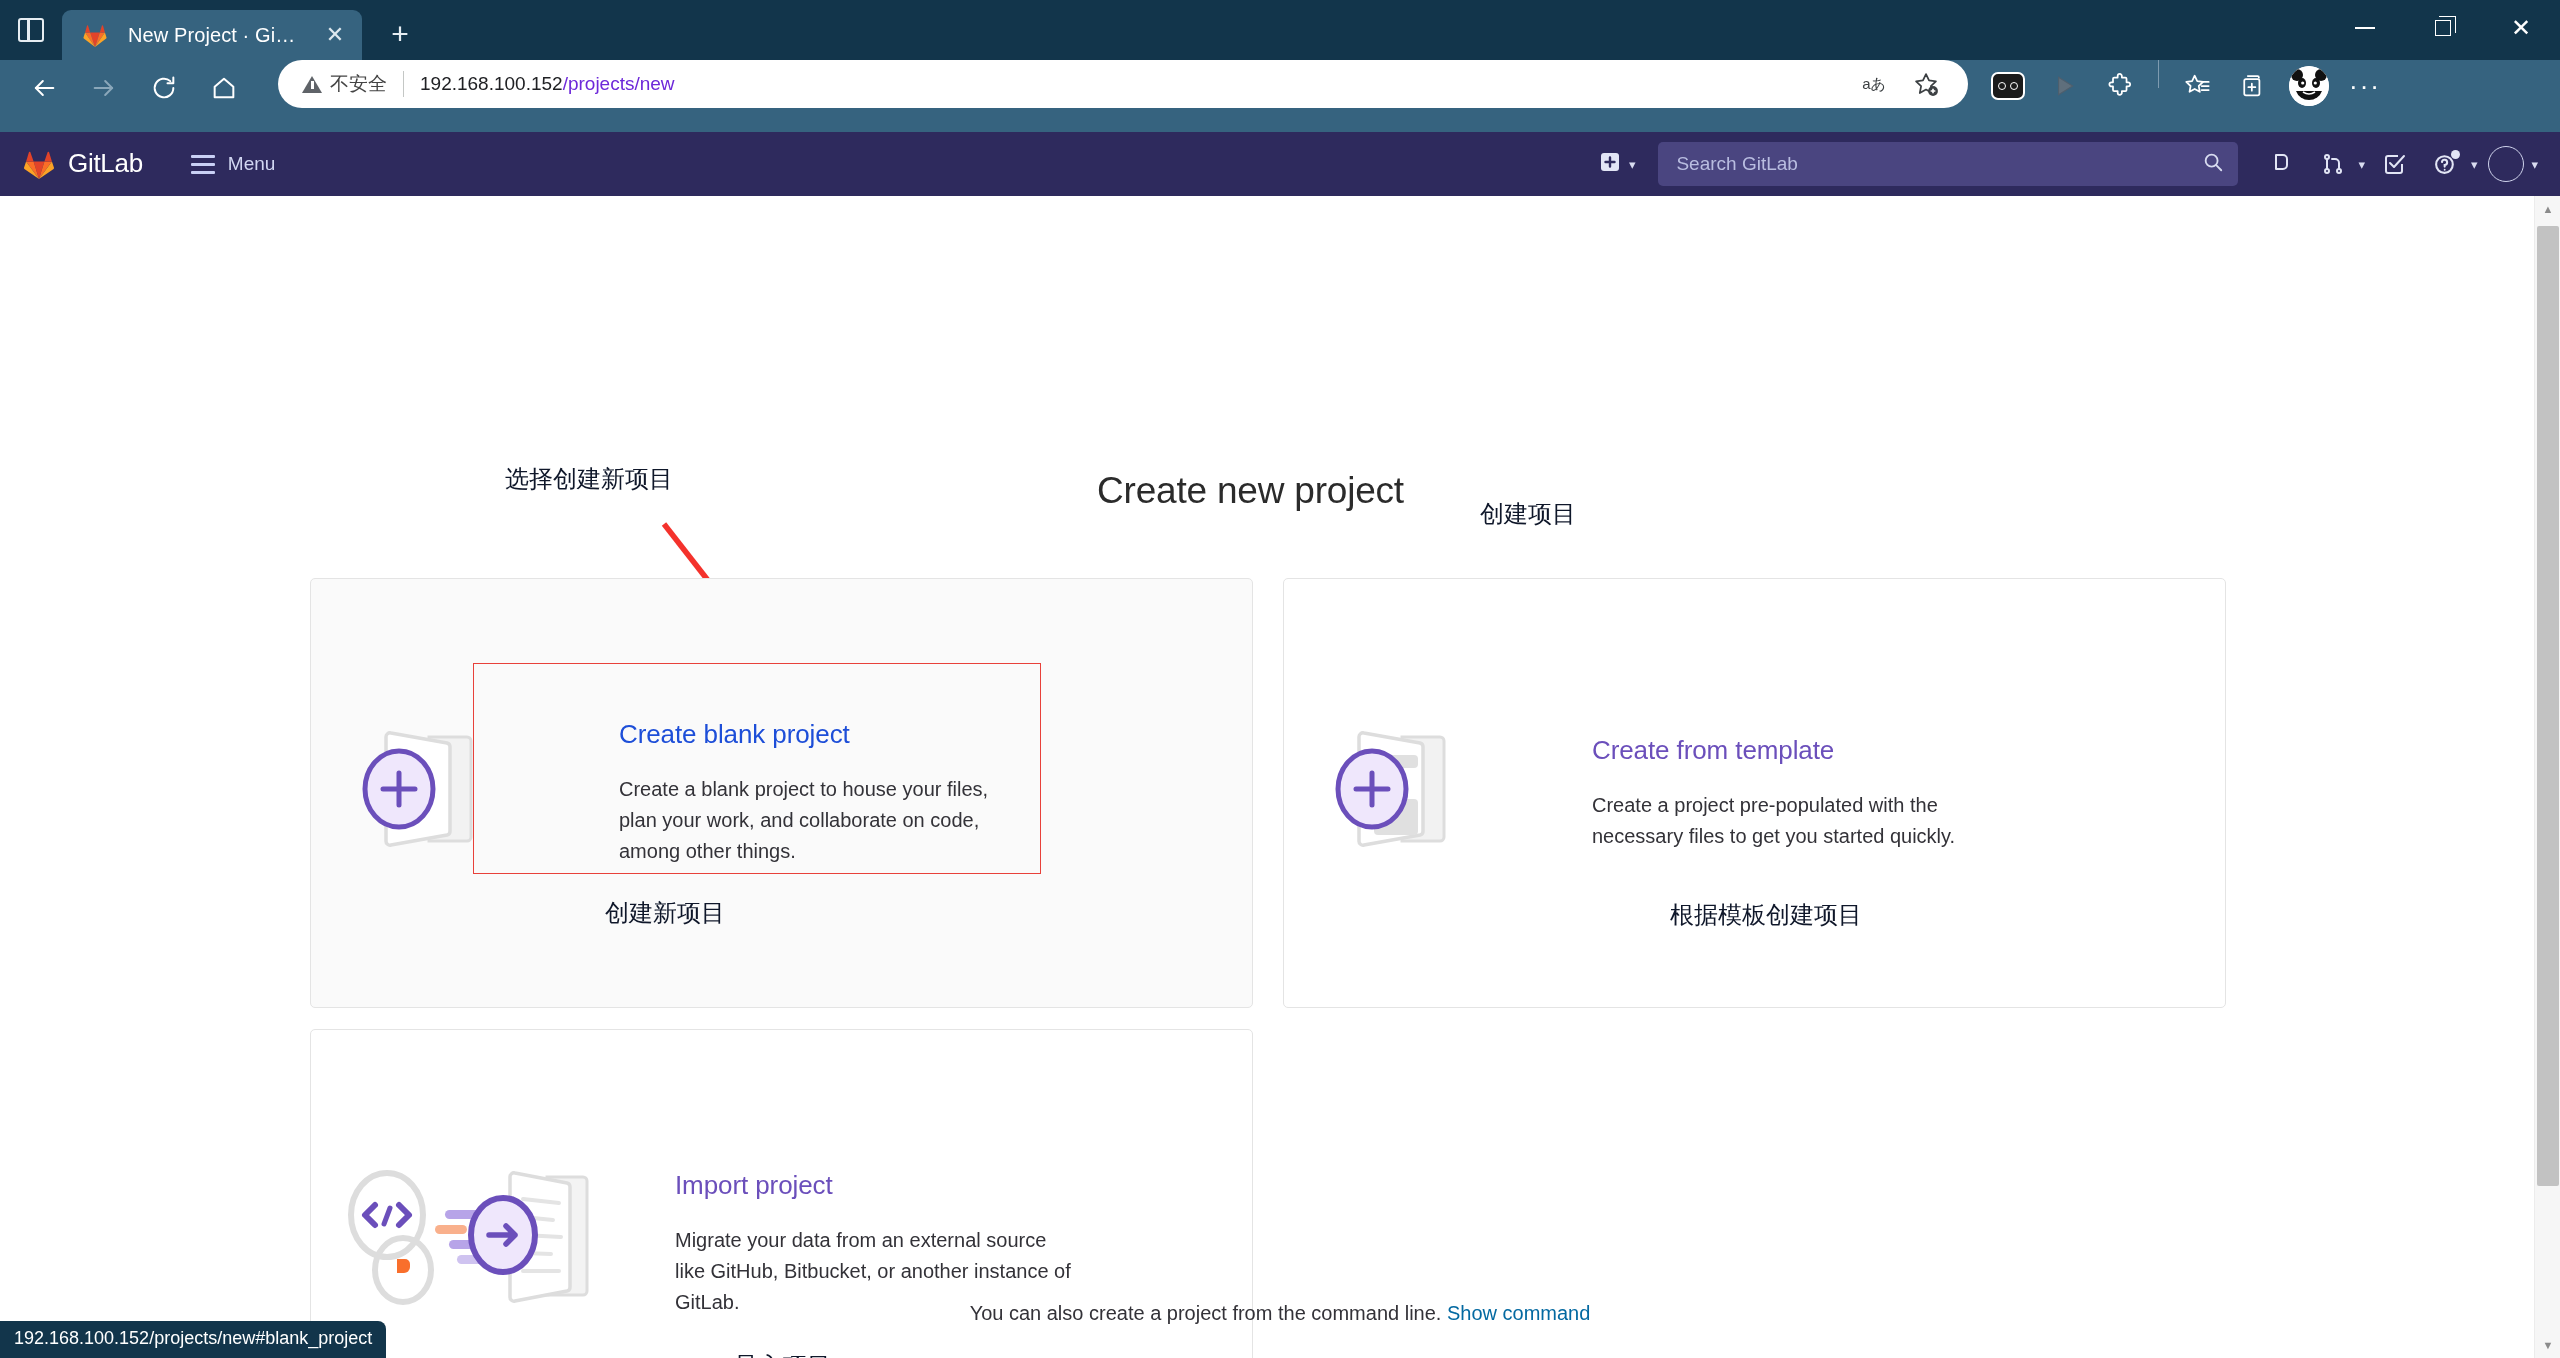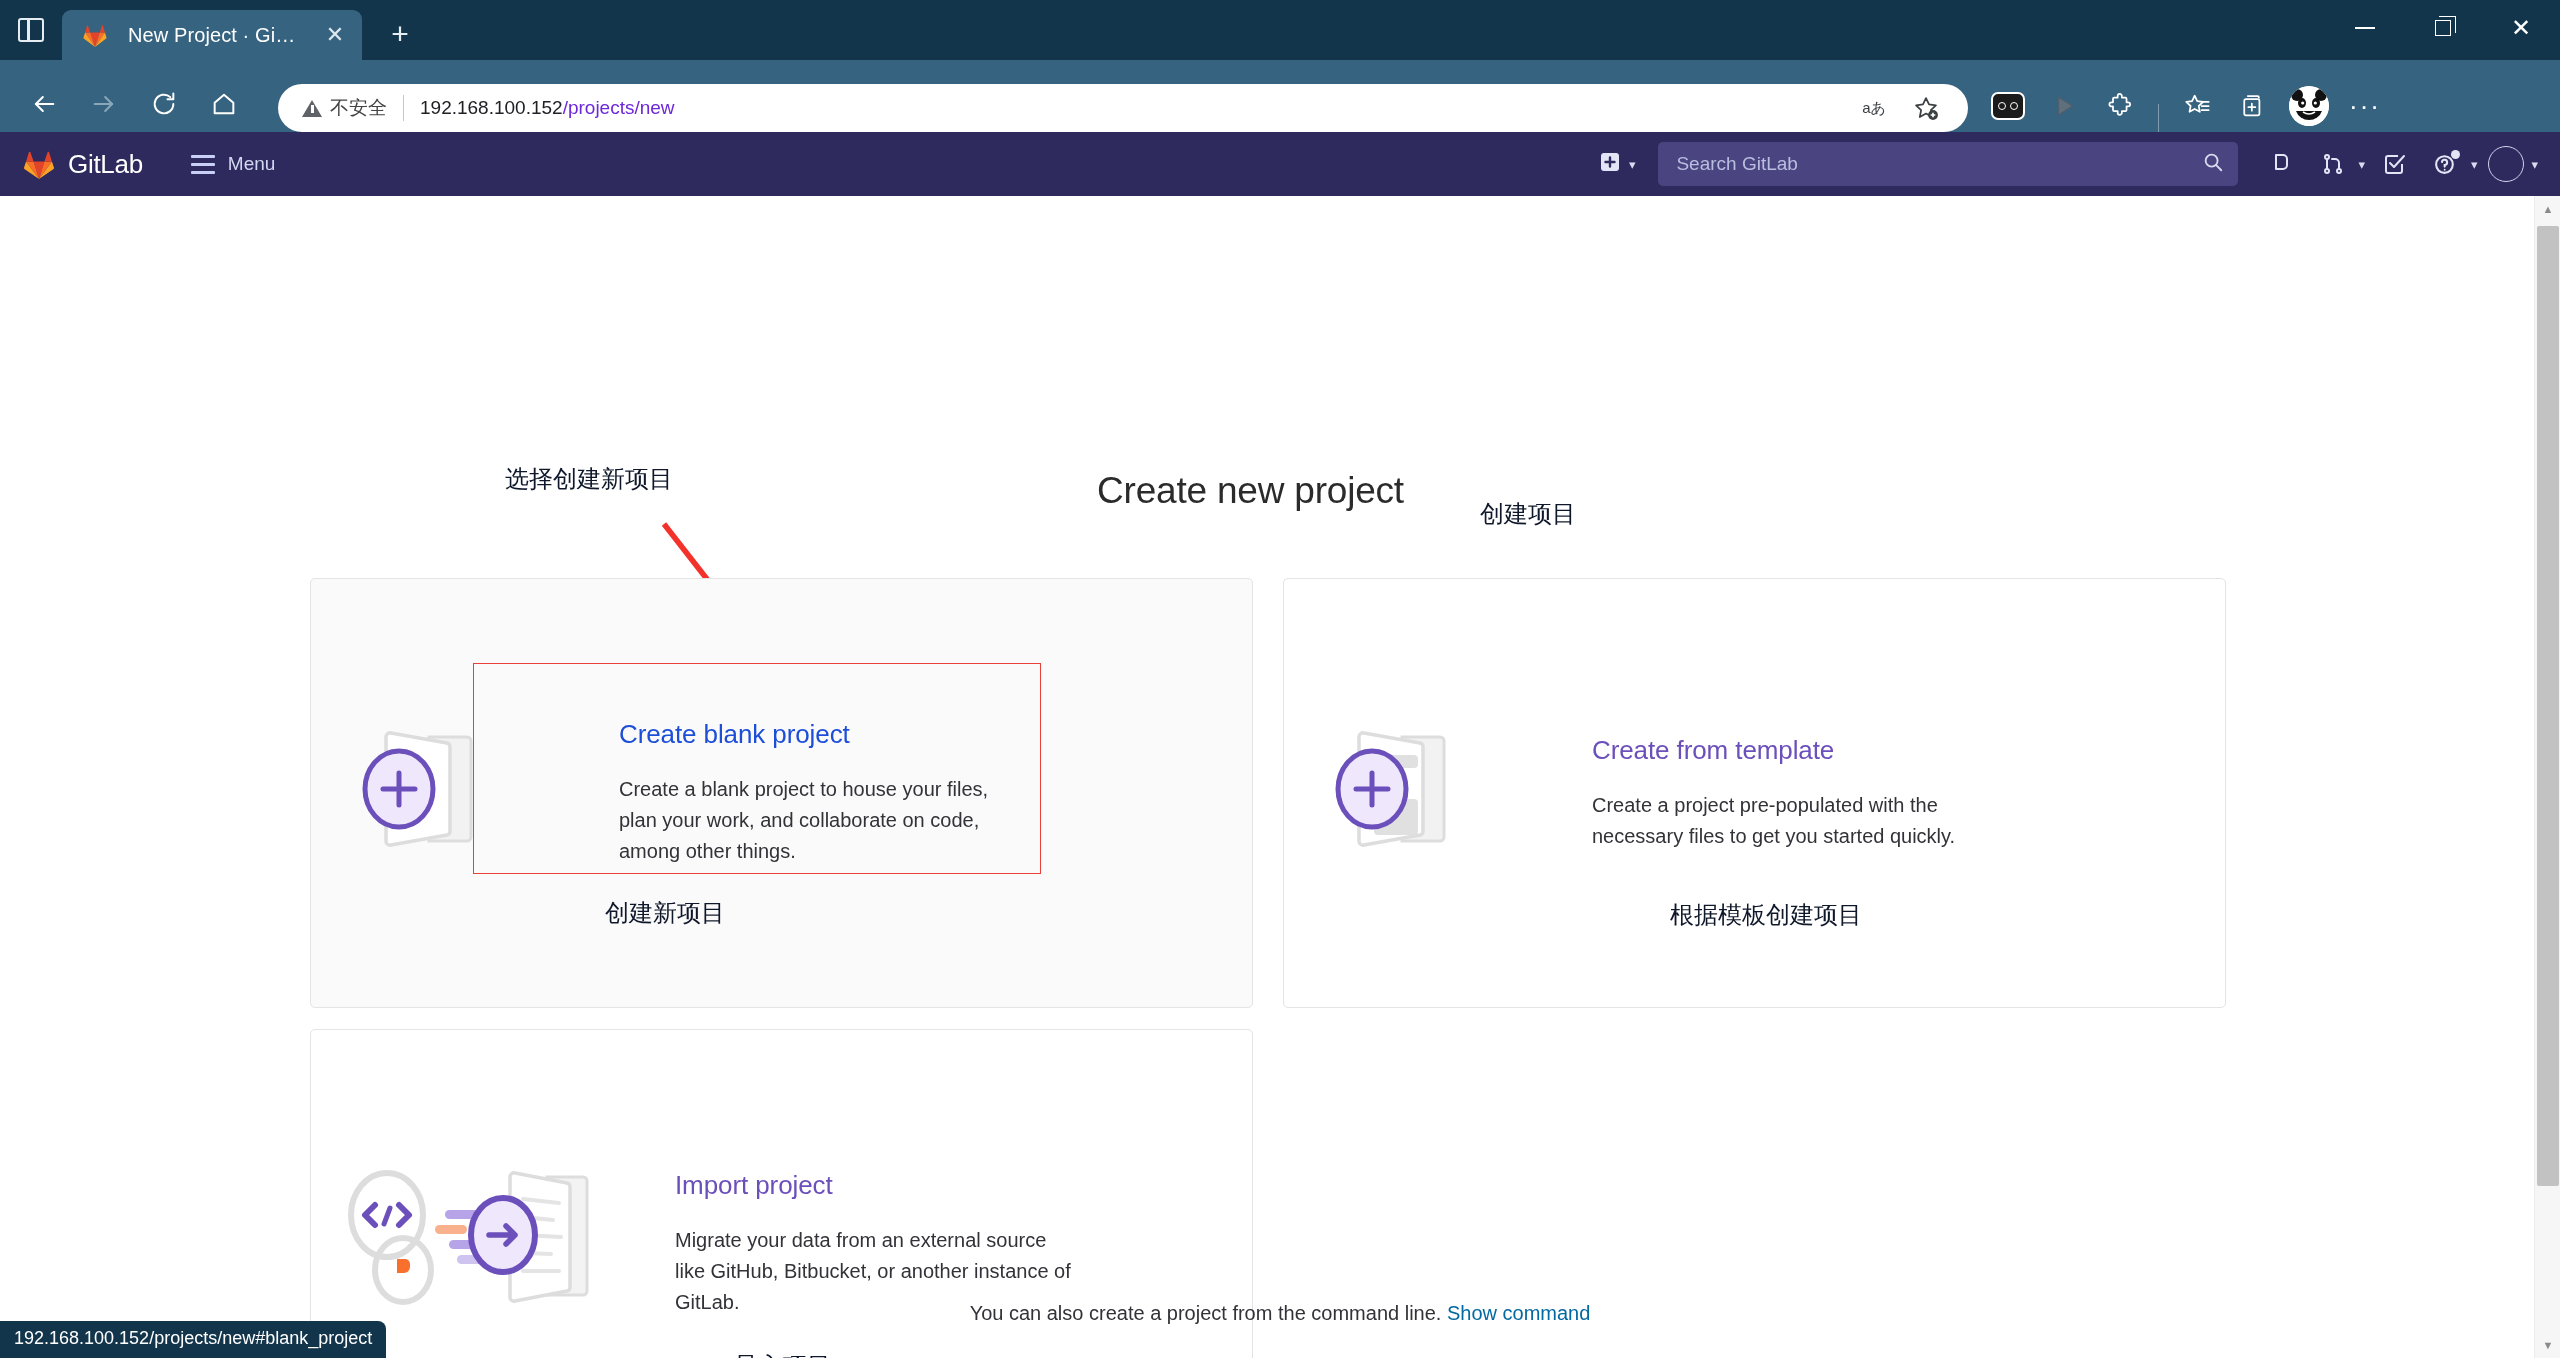--- a/index.html
+++ b/index.html
@@ -65,21 +65,21 @@
   .wc-max { width: 16px; height: 16px; border: 1.5px solid #ffffff; position: relative; }
   .wc-max::after {
     content: ""; position: absolute; left: 3px; top: -5px;
     width: 16px; height: 16px; border: 1.5px solid #ffffff;
     border-left: none; border-bottom: none;
   }
   .wc-close { font-size: 24px; font-weight: 300; line-height: 1; }
 
   .navbar {
     height: 72px; background: #36637f;
-    display: flex; align-items: flex-end; padding: 0 16px; gap: 4px;
+    display: flex; align-items: flex-start; padding: 0 16px; gap: 4px;
   }
   .nav-icon-btn {
     width: 56px; height: 56px; border-radius: 6px;
     display: flex; align-items: center; justify-content: center;
     flex: 0 0 auto; color: #ffffff;
   }
   .urlbar {
     flex: 1 1 auto; height: 48px; background: #ffffff;
     border-radius: 26px; margin: 0 10px 0 22px;
     display: flex; align-items: center; padding: 0 16px 0 24px;
@@ -121,21 +121,21 @@
     position: relative; overflow: hidden; flex: 0 0 auto;
   }
   .dots { font-size: 26px; letter-spacing: 2px; color: #ffffff; line-height: 1; }
 
   
   .gl-header {
     height: 64px; background: #2e2a5d;
     display: flex; align-items: center; padding: 0 22px;
     position: relative;
   }
-  .gl-brand { display: flex; align-items: center; gap: 12px; flex: 0 0 auto; }
+  .gl-brand { display: flex; align-items: flex-start; gap: 12px; flex: 0 0 auto; }
   .gl-logo { width: 34px; height: 32px; flex: 0 0 auto; }
   .gl-name { color: #ffffff; font-size: 26px; font-weight: 400; letter-spacing: -0.3px; }
   .gl-menu { display: flex; align-items: center; gap: 13px; margin-left: 48px; flex: 0 0 auto; }
   .burger { display: flex; flex-direction: column; gap: 5px; }
   .burger span { display: block; width: 24px; height: 3px; background: #c9d0f5; border-radius: 1px; }
   .gl-menu-label { color: #d2d7f2; font-size: 19px; }
   .gl-right { margin-left: auto; display: flex; align-items: center; gap: 6px; }
   .gl-plus-btn {
     display: flex; align-items: center; gap: 8px; padding: 7px 9px;
     border-radius: 4px; color: #e6e9f7;

